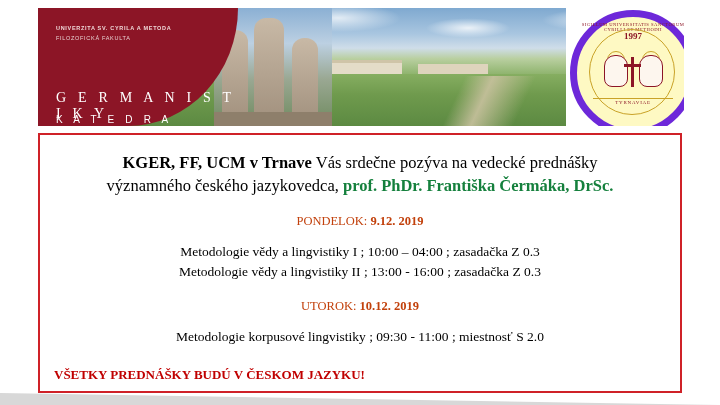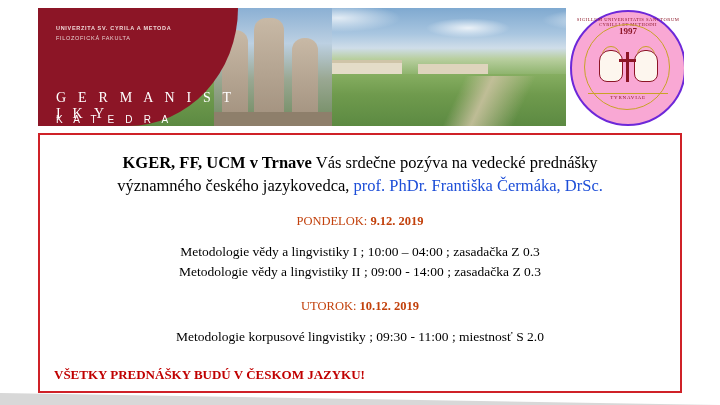--- a/index.html
+++ b/index.html
@@ -158,22 +158,22 @@
     position: absolute;
     right: 0; top: 0;
     width: 118px; height: 118px;
     background: #ffffff;
   }
   .seal {
     position: absolute;
     left: 4px; top: 2px;
     width: 112px; height: 112px;
     border-radius: 50%;
-    border: 2px solid #6d28d9;
-    background: #f9a8d4;
+    border: 7px solid #6d28d9;
+    background: #fef9c3;
   }
   .seal .inner-ring {
     position: absolute;
     left: 12px; top: 12px;
     width: 84px; height: 84px;
     border-radius: 50%;
     border: 1px solid #c9a227;
   }
   .seal .year {
     position: absolute;
@@ -256,21 +256,21 @@
     padding: 12px 14px 0 14px;
   }
   .headline {
     text-align: center;
     font-size: 16.5px;
     line-height: 23px;
     color: #000000;
     margin: 4px 6px 0 6px;
   }
   .headline .b { font-weight: bold; }
-  .headline .red { color: #1d4ed8; font-weight: normal; }
+  .headline .red { color: #15803d; font-weight: bold; }
 
   .daytitle {
     text-align: center;
     font-size: 12.5px;
     margin-top: 17px;
     color: #c2410c;
   }
   .daytitle .b { font-weight: bold; }
 
   .lecture {
@@ -361,21 +361,21 @@
       <span class="b">KGER, FF, UCM v Trnave</span><span> Vás srdečne pozýva na vedecké prednášky </span><br>
       <span>významného českého jazykovedca, </span><span class="red">prof. PhDr. Františka Čermáka, DrSc.</span>
     </div>
 
     <div class="daytitle">
       <span>PONDELOK: </span><span class="b">9.12. 2019</span>
     </div>
 
     <div class="lecture">
       <span class="b">Metodologie vědy a lingvistiky I </span><span>; 10:00 – 04:00 ; zasadačka </span><span class="b">Z 0.3</span><br>
-      <span class="b">Metodologie vědy a lingvistiky II </span><span> ; 09:00 - 14:00 ; zasadačka </span><span class="b">Z 0.3</span>
+      <span class="b">Metodologie vědy a lingvistiky II </span><span> ; 13:00 - 16:00 ; zasadačka </span><span class="b">Z 0.3</span>
     </div>
 
     <div class="daytitle">
       <span>UTOROK: </span><span class="b">10.12. 2019</span>
     </div>
 
     <div class="lecture">
       <span class="b">Metodologie korpusové lingvistiky </span><span>;  09:30 - 11:00 ; miestnosť </span><span class="b">S 2.0</span>
     </div>
 

